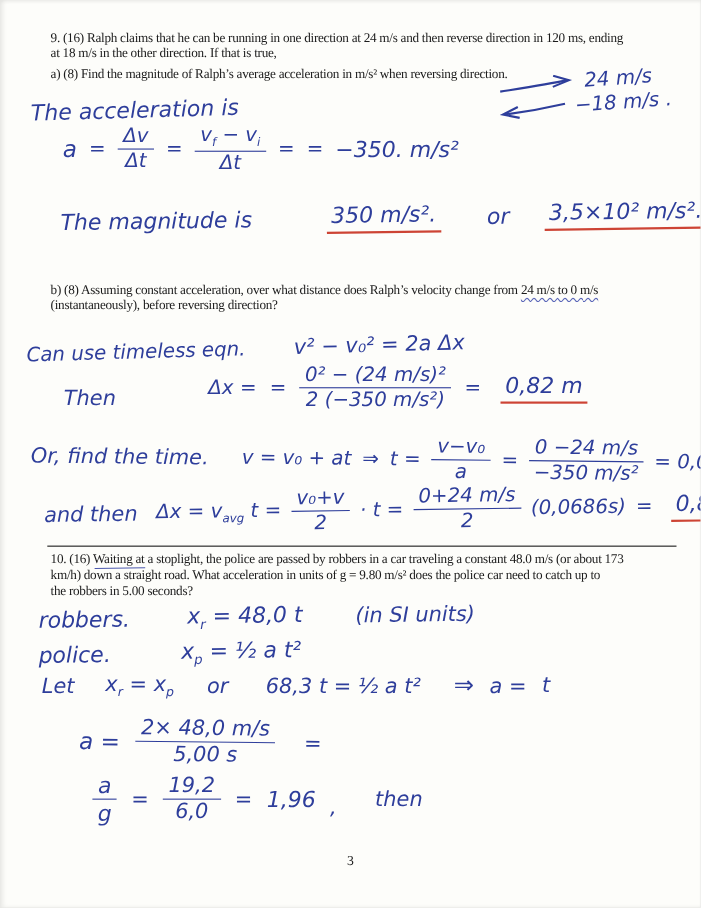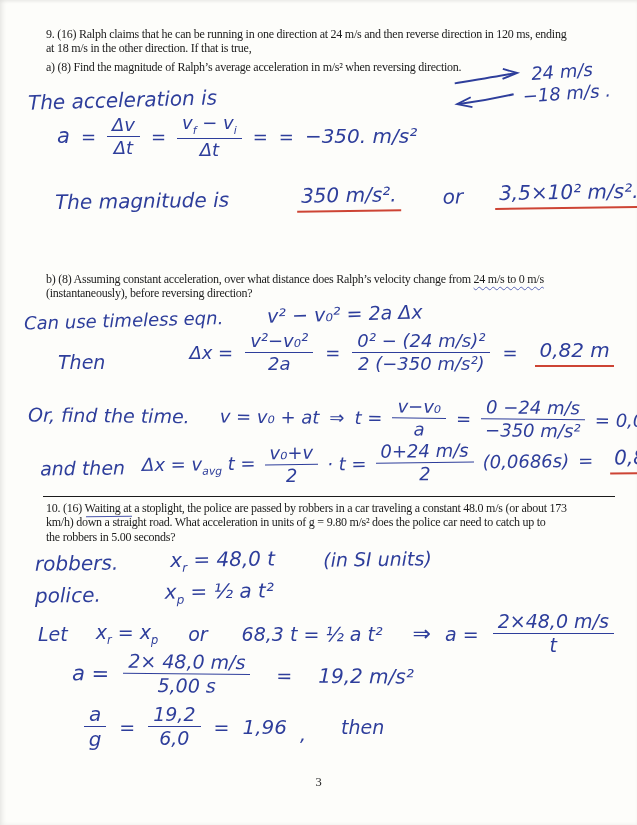--- a/index.html
+++ b/index.html
@@ -80,37 +80,33 @@
     <span style="font-size:20px;">−350. m/s²</span>
   </div>
 
   <div class="hrow hand tilt-b" style="left:55px;top:183px;font-size:20px;gap:0;">
     <span>The magnitude is</span>
     <span class="red-under" style="margin-left:68px;">350  m/s².</span>
     <span style="margin-left:42px;">or</span>
     <span class="red-under" style="margin-left:32px;">3,5×10² m/s².</span>
   </div>
 
-  <div class="print" style="left:46px;top:272px;">
+  <div class="print" style="left:46px;top:256px;">
     <div class="line"><span>b) (8) Assuming constant acceleration, over what distance does Ralph’s velocity change from </span><span class="wavy">24 m/s to 0 m/s</span></div>
     <div class="line">(instantaneously), before reversing direction?</div>
   </div>
 
   <div class="hrow hand tilt-a" style="left:24px;top:306px;font-size:18px;gap:44px;">
     <span>Can use timeless eqn.</span>
     <span style="font-size:19px;">v² − v₀²  =  2a Δx</span>
   </div>
 
   <div class="hrow hand" style="left:58px;top:331px;font-size:18px;gap:12px;">
     <span style="margin-right:72px;transform:translateY(9px);font-size:19px;">Then</span>
     <span>Δx  =</span>
-    <span class="frac">
-      <span class="num">v²−v₀²</span>
-      <span class="den">2a</span>
-    </span>
     <span>=</span>
     <span class="frac">
       <span class="num">0² − (24 m/s)²</span>
       <span class="den">2 (−350 m/s²)</span>
     </span>
     <span>=</span>
     <span class="red-under" style="font-size:20px;margin-left:6px;">0,82  m</span>
   </div>
 
   <div class="hrow hand tilt-c" style="left:28px;top:396px;font-size:18px;gap:10px;">
@@ -168,33 +164,31 @@
   </div>
 
   <div class="hrow hand" style="left:38px;top:611px;font-size:19px;gap:14px;">
     <span>Let</span>
     <span style="margin-left:14px;"><span>x</span><sub>r</sub> <span>=</span> <span>x</span><sub>p</sub></span>
     <span style="margin-left:16px;">or</span>
     <span style="margin-left:20px;">68,3 t  =  ½ a t²</span>
     <span style="margin-left:16px;font-size:22px;">⇒</span>
     <span>a =</span>
     <span class="frac">
-      <span class="num">2×48,0 m/s</span>
       <span class="den">t</span>
     </span>
   </div>
 
   <div class="hrow hand tilt-c" style="left:72px;top:652px;font-size:19px;gap:14px;">
     <span style="font-size:21px;">a  =</span>
     <span class="frac">
       <span class="num">2× 48,0 m/s</span>
       <span class="den">5,00 s</span>
     </span>
     <span style="margin-left:12px;">=</span>
-    <span style="margin-left:12px;font-size:20px;">19,2 m/s²</span>
   </div>
 
   <div class="hrow hand" style="left:84px;top:703px;font-size:19px;gap:13px;">
     <span class="frac" style="font-size:20px;">
       <span class="num">a</span>
       <span class="den">g</span>
     </span>
     <span>=</span>
     <span class="frac">
       <span class="num">19,2</span>

